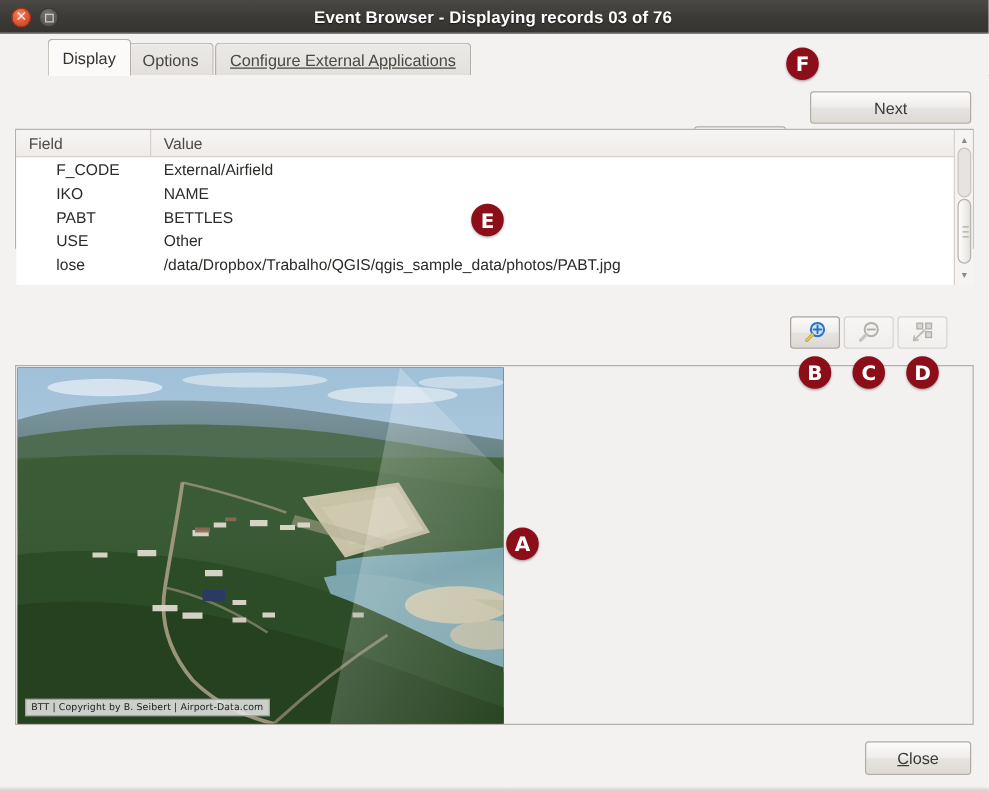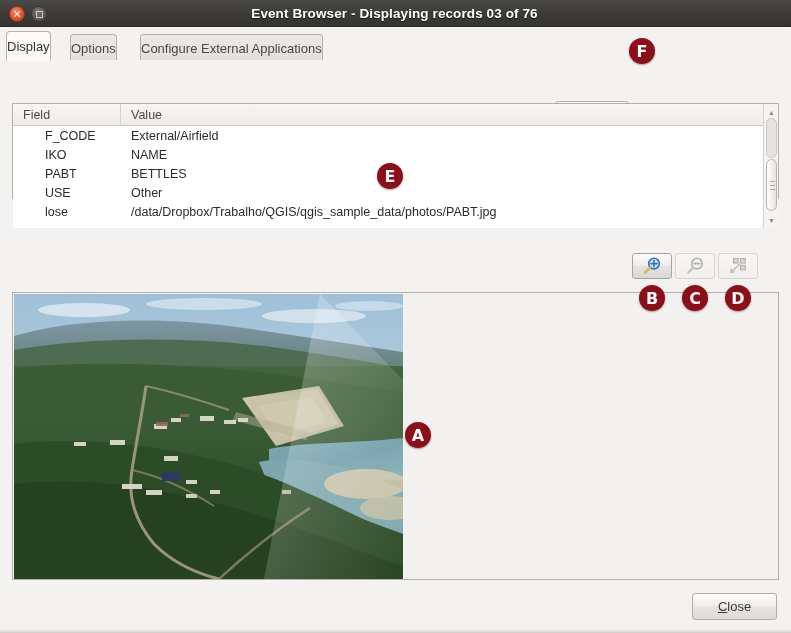--- a/index.html
+++ b/index.html
@@ -69,41 +69,42 @@
   }
   #tabstrip::after {
     content: ""; position: absolute;
     left: 0; bottom: 0; width: 791px; height: 1px;
     background: #b6b0aa;
   }
   .tab {
     position: absolute; bottom: 0;
     height: 27px;
     display: flex; align-items: center;
-    padding: 0 0;
+    padding: 0 11px;
     font-size: 13px;
     color: #4a4843;
     background: linear-gradient(to bottom, #eceae8 0%, #e2dfdc 100%);
     border: 1px solid #b6b0aa;
     border-bottom: none;
     border-top-left-radius: 4px;
     border-top-right-radius: 4px;
     box-sizing: border-box;
     white-space: nowrap;
+    margin-left: 32px;
   }
   .tab.active {
     background: #fbfaf9;
     color: #35332f;
     height: 30px;
     z-index: 3;
     border-bottom: 1px solid #fbfaf9;
   }
   #tab-0 { left: 6px; }
   #tab-1 { left: 70px; }
-  #tab-2 { left: 140px; }
+  #tab-2 { left: 140px; text-decoration: underline; }
 
   
   #page {
     position: absolute; left: 0; top: 60px;
     width: 791px; height: 573px;
     background: #f4f2f1;
   }
 
   
   .gbtn {
@@ -295,20 +296,23 @@
     </div>
     <div class="tab" id="tab-2">
       <span>Configure External Applications</span>
     </div>
   </div>
 
   <div id="page">
 
     <div class="gbtn" id="btn-previous">
       <span>Previous</span>
+    </div>
+    <div class="gbtn" id="btn-next">
+      <span>Next</span>
     </div>
 
     <div id="table-frame">
       <div id="table-head">
         <div class="th" id="th-field">Field</div>
         <div class="th" id="th-value">Value</div>
       </div>
 
       <div id="table-body">
         <div class="trow">
@@ -452,20 +456,21 @@
           <g fill="#8f6a55" opacity="0.9">
             <rect x="142" y="128" width="12" height="4"></rect>
             <rect x="166" y="120" width="9" height="3"></rect>
           </g>
           <rect x="148" y="178" width="18" height="9" fill="#2a3a63"></rect>
           <rect x="172" y="200" width="11" height="4" fill="#cfcabb"></rect>
           <rect x="268" y="196" width="9" height="4" fill="#b9b4a5"></rect>
 
           <path d="M306 0 L389 86 L389 285 L250 285 Z" fill="url(#glare)"></path>
         </svg>
+        <div id="photo-caption">BTT | Copyright by B. Seibert | Airport-Data.com</div>
       </div>
     </div>
 
     <div class="gbtn" id="btn-close">
       <span><span class="acc">C</span><span>lose</span></span>
     </div>
 
     <div id="footer-line"></div>
   </div>
 

